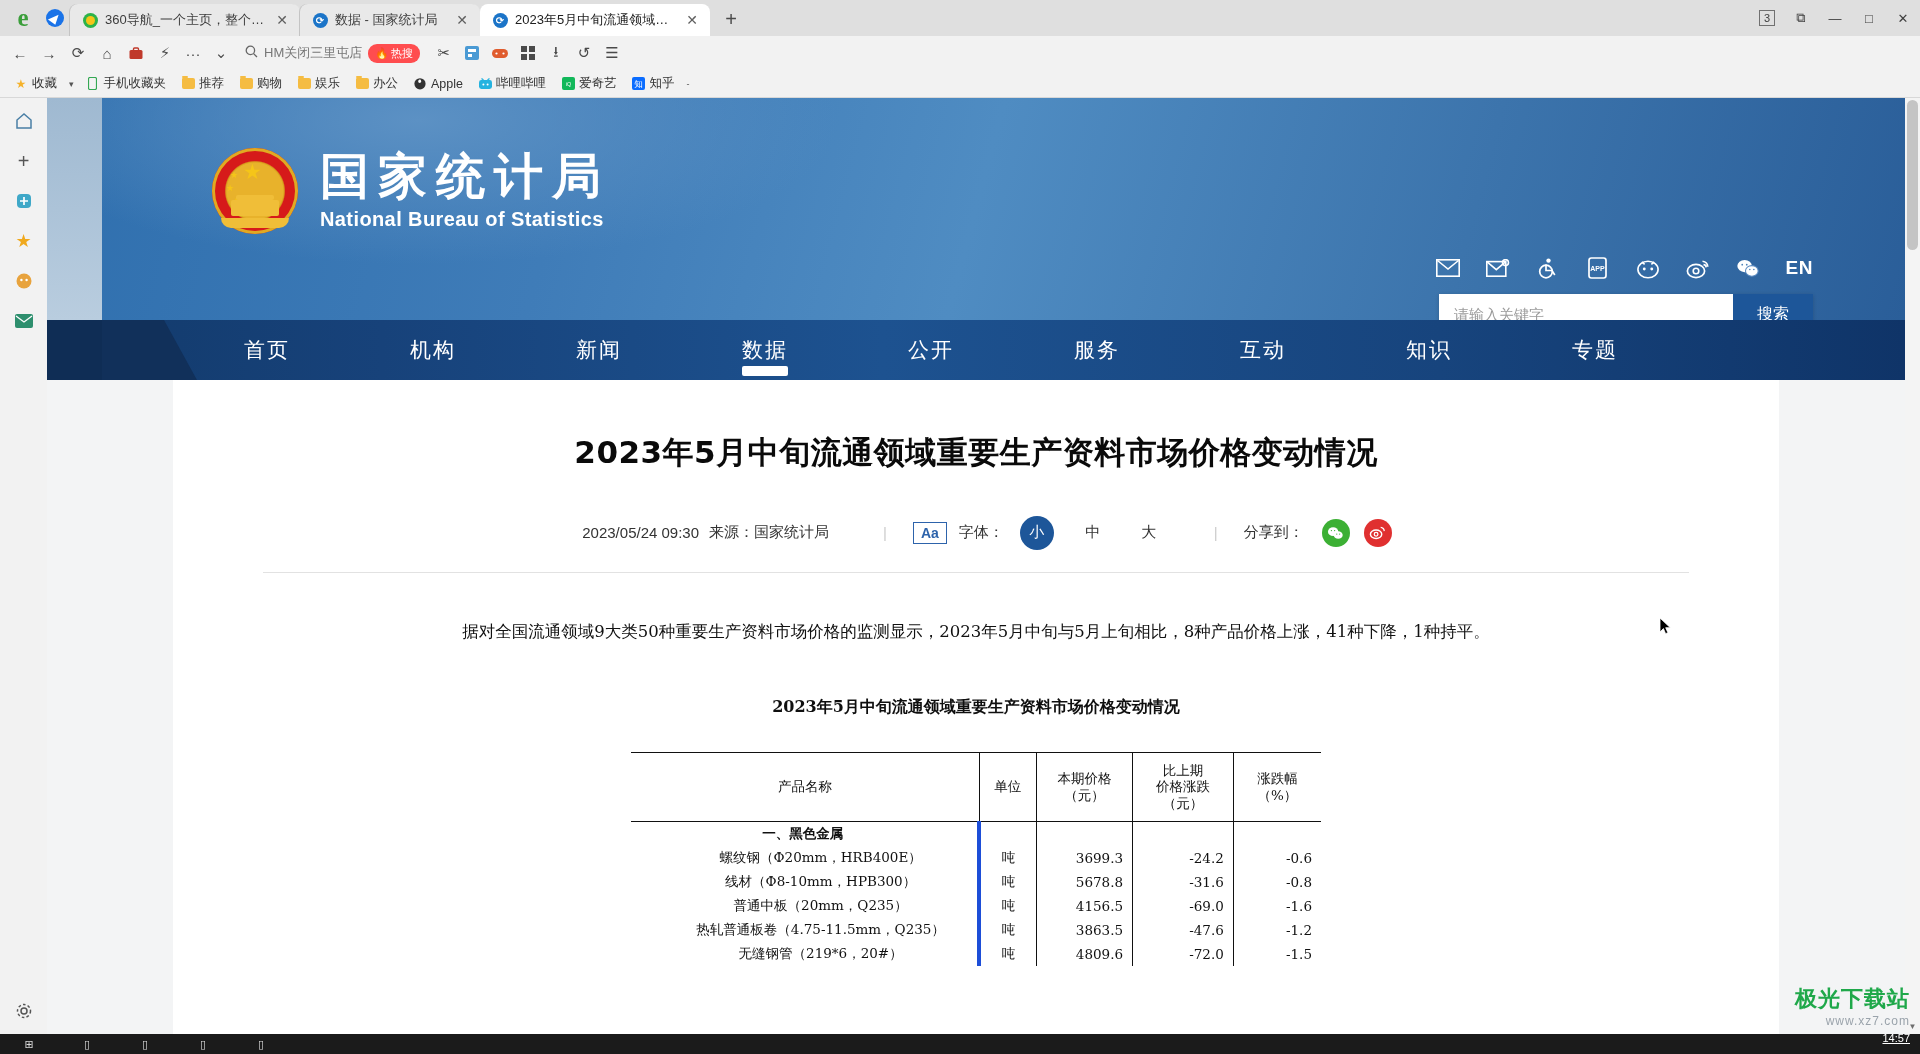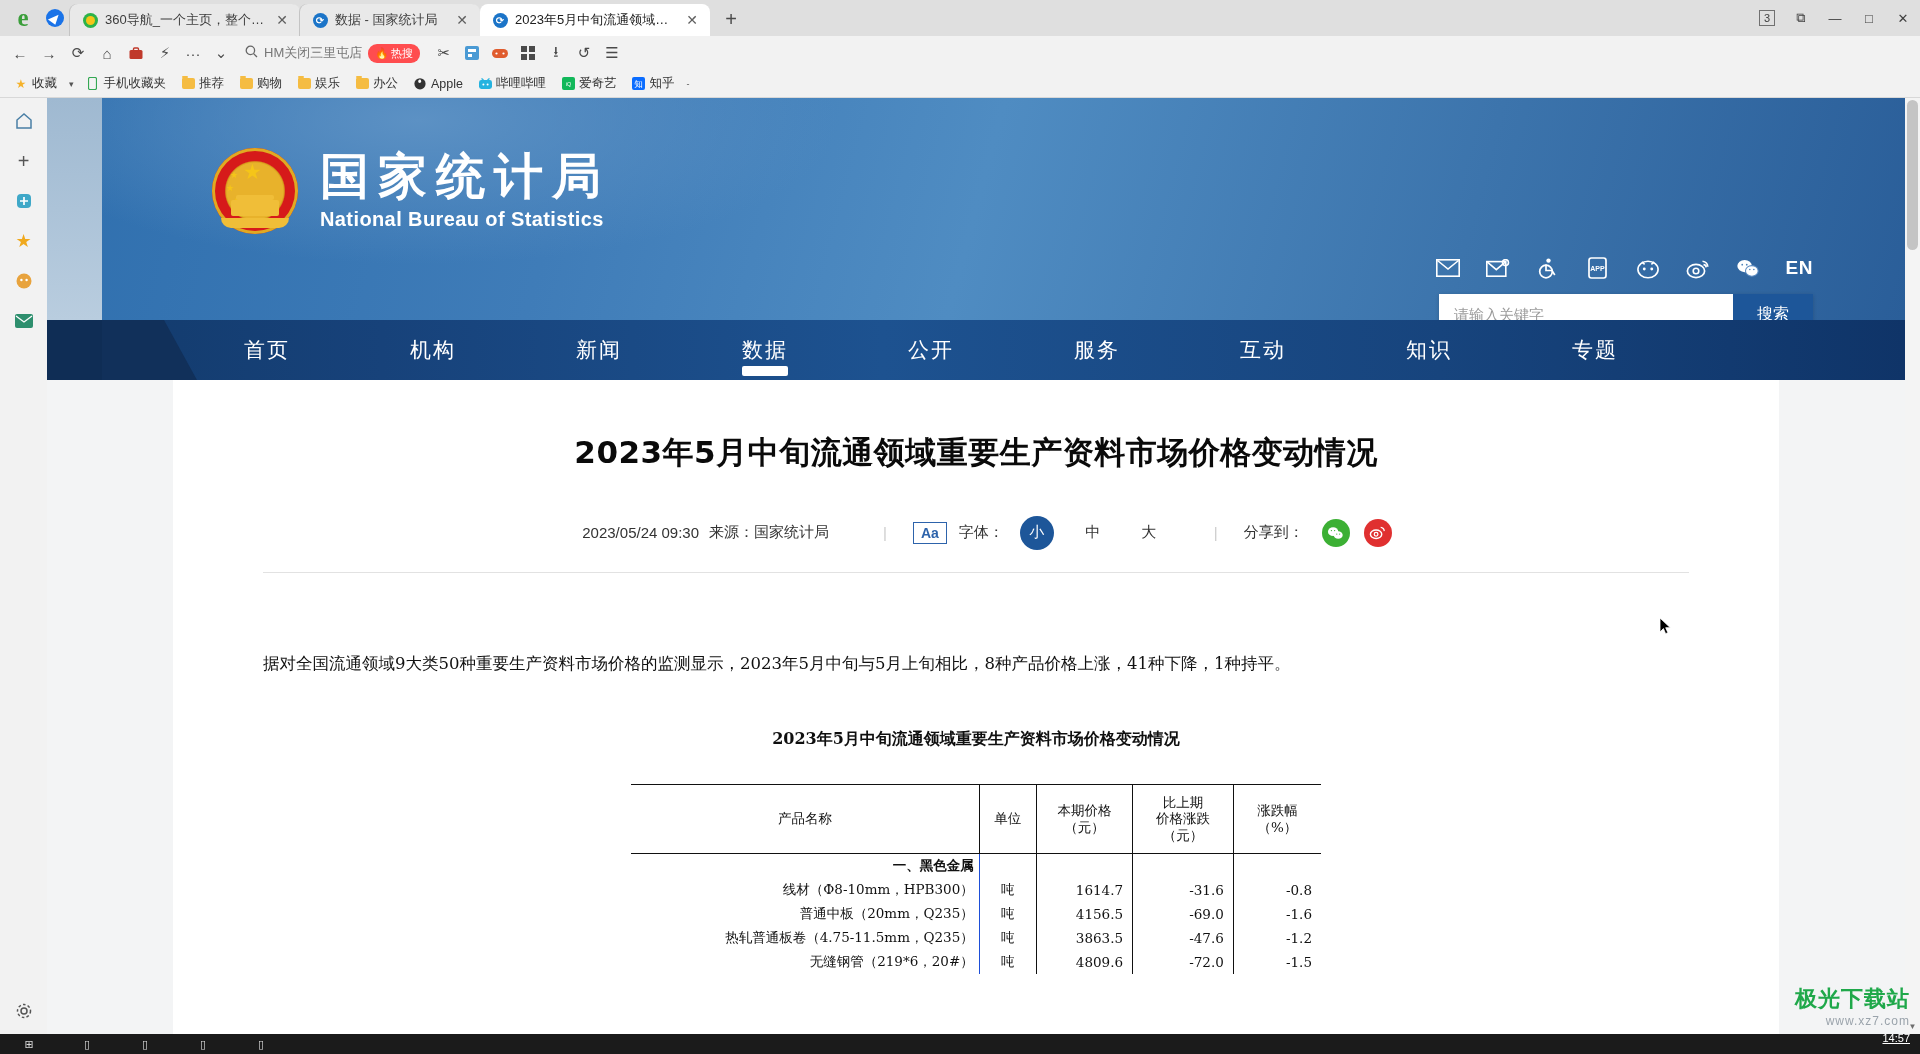--- a/index.html
+++ b/index.html
@@ -218,43 +218,43 @@
   .share-ico{width:28px;height:28px;border-radius:50%;display:flex;align-items:center;justify-content:center;
      color:#fff;font-size:14px;margin-right:14px;}
   .share-ico.wechat{background:#3cb034;}
   .share-ico.weibo{background:#e03030;}
 
   .art-subhead {
     text-align:center; margin-top:48px; font-size:15px; color:#1b1b1b; letter-spacing:1px;
     font-family:"DejaVu Serif","Liberation Serif",serif;
   }
   .art-para {
-    margin-top:76px; font-size:16.5px; color:#111; line-height:1.8; text-indent:0;
-    font-family:"DejaVu Serif","Liberation Serif",serif; 
+    margin-top:44px; font-size:16.5px; color:#111; line-height:1.8; text-indent:0;
+    font-family:"DejaVu Serif","Liberation Serif",serif; text-align:center;
   }
   .tbl-caption {
     text-align:center; margin-top:50px; font-size:16px; font-weight:bold; color:#0f0f0f;
     font-family:"DejaVu Serif","Liberation Serif",serif;
   }
   table.price {
     margin:34px auto 0 auto; border-collapse:collapse; width:690px;
     font-family:"DejaVu Serif","Liberation Serif",serif; font-size:13.5px; color:#111;
   }
   table.price th, table.price td { border:0; padding:0; }
   table.price thead th {
     border-top:1.6px solid #111; border-bottom:1px solid #111; padding:9px 4px;
     font-weight:normal; text-align:center; line-height:1.25; vertical-align:middle;
   }
   table.price thead th.c-name{ border-right:1px solid #111; width:318px;}
   table.price thead th.c-unit{ border-right:1px solid #111; width:52px;}
   table.price thead th.c-price{ border-right:1px solid #111; width:88px;}
   table.price thead th.c-chg{ border-right:1px solid #111; width:92px;}
   table.price thead th.c-pct{ width:80px;}
   table.price tbody td { padding:3px 5px; height:21px; }
-  table.price tbody td.c-name{ border-right:1px solid #1d4ed8; text-align:right; }
+  table.price tbody td.c-name{ border-right:4px solid #1d4ed8; text-align:center; }
   table.price tbody td.c-unit{ border-right:1px solid #111; text-align:center; }
   table.price tbody td.c-price{ border-right:1px solid #111; text-align:right; padding-right:9px;}
   table.price tbody td.c-chg{ border-right:1px solid #111; text-align:right; padding-right:9px;}
   table.price tbody td.c-pct{ text-align:right; padding-right:9px;}
   tr.group td.c-name { font-weight:bold; padding-left:2px; }
   tr.item td.c-name { padding-left:38px; }
 
   
   .cursor { position:absolute; left:1660px; top:618px; width:12px; height:18px; z-index:50; }
 
@@ -647,23 +647,30 @@
             </thead>
             <tbody>
               <tr class="group">
                 <td class="c-name">一、黑色金属</td>
                 <td class="c-unit"></td>
                 <td class="c-price"></td>
                 <td class="c-chg"></td>
                 <td class="c-pct"></td>
               </tr>
               <tr class="item">
+                <td class="c-name">螺纹钢（Φ20mm，HRB400E）</td>
+                <td class="c-unit">吨</td>
+                <td class="c-price">3699.3</td>
+                <td class="c-chg">-24.2</td>
+                <td class="c-pct">-0.6</td>
+              </tr>
+              <tr class="item">
                 <td class="c-name">线材（Φ8-10mm，HPB300）</td>
                 <td class="c-unit">吨</td>
-                <td class="c-price">1614.7</td>
+                <td class="c-price">5678.8</td>
                 <td class="c-chg">-31.6</td>
                 <td class="c-pct">-0.8</td>
               </tr>
               <tr class="item">
                 <td class="c-name">普通中板（20mm，Q235）</td>
                 <td class="c-unit">吨</td>
                 <td class="c-price">4156.5</td>
                 <td class="c-chg">-69.0</td>
                 <td class="c-pct">-1.6</td>
               </tr>

